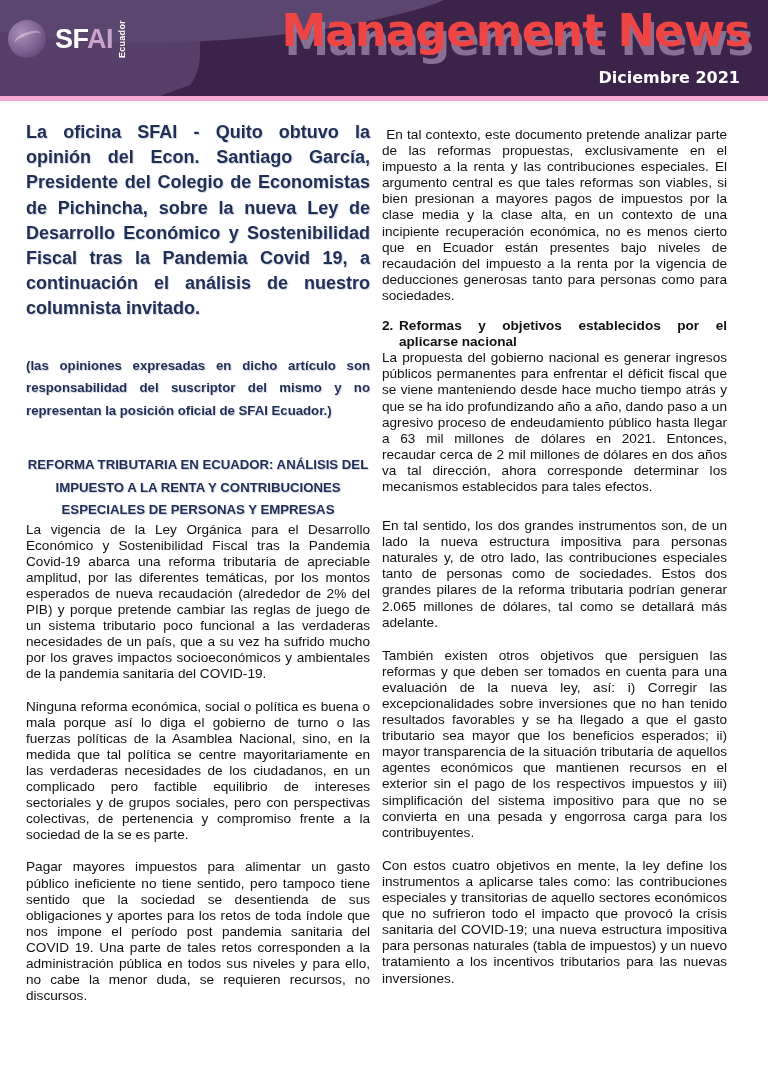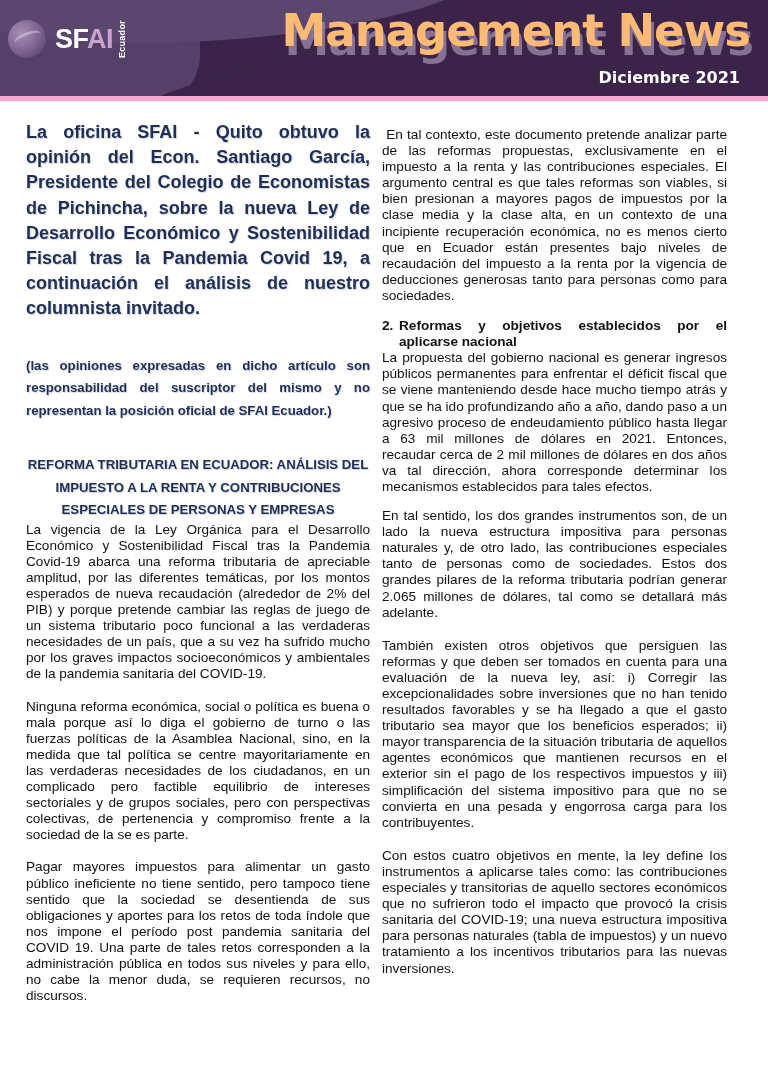--- a/index.html
+++ b/index.html
@@ -10,21 +10,21 @@
   .banner .swoosh-top { position: absolute; left: -40px; top: -60px; width: 520px; height: 100px; background: #5b4670; border-radius: 50%; transform: rotate(-4deg); }
   .banner .swoosh-left { position: absolute; left: -60px; top: 0; width: 260px; height: 140px; background: #56406a; border-radius: 0 0 60% 0; }
   .banner .swoosh-dark { position: absolute; left: 70px; top: 20px; width: 900px; height: 200px; background: #3b2349; border-radius: 50% 0 0 0; transform: rotate(-6deg); }
   .logo { position: absolute; left: 8px; top: 14px; height: 50px; display: flex; align-items: center; }
   .logo-globe { width: 38px; height: 38px; border-radius: 50%; background: radial-gradient(circle at 35% 35%, #a88fb5 0%, #7b6090 55%, #4a3460 100%); position: relative; }
   .logo-globe::after { content: ""; position: absolute; left: 6px; top: 12px; width: 28px; height: 10px; border-top: 3px solid rgba(255,255,255,0.35); border-radius: 50%; transform: rotate(-20deg); }
   .logo-text { margin-left: 9px; font-family: "Liberation Sans", sans-serif; font-weight: bold; font-size: 27px; letter-spacing: -0.5px; }
   .logo-text .sf { color: #ffffff; }
   .logo-text .ai { color: #c9a3c9; }
   .logo-sub { margin-left: 4px; writing-mode: vertical-rl; transform: rotate(180deg); font-size: 9px; font-weight: bold; color: #ffffff; letter-spacing: 0.3px; }
-  .title { position: absolute; right: 18px; top: 4px; font-family: "DejaVu Sans", sans-serif; font-weight: bold; font-size: 45px; color: #fdba74; letter-spacing: -1px; text-shadow: 3px 9px 0 rgba(160,140,175,0.75); white-space: nowrap; }
+  .title { position: absolute; right: 18px; top: 4px; font-family: "DejaVu Sans", sans-serif; font-weight: bold; font-size: 45px; color: #ef4444; letter-spacing: -1px; text-shadow: 3px 9px 0 rgba(160,140,175,0.75); white-space: nowrap; }
   .date { position: absolute; right: 28px; top: 68px; font-family: "DejaVu Sans", sans-serif; font-weight: bold; font-size: 16px; color: #ffffff; }
 
   
   .col { position: absolute; top: 120px; }
   .col-left { left: 26px; width: 344px; }
   .col-right { left: 382px; width: 345px; }
 
   .intro { font-family: "Liberation Sans", sans-serif; font-weight: bold; color: #1f2e55; font-size: 18px; line-height: 25.2px; text-align: justify; text-shadow: 1px 1px 1px rgba(120,130,160,0.35); margin: 0; }
   .disclaimer { font-family: Liberation Sans, sans-serif; font-weight: bold; color: #1f2e55; font-size: 13.2px; line-height: 22.5px; text-align: justify; text-shadow: 1px 1px 1px rgba(120,130,160,0.35); margin: 33px 0 0 0; }
   .article-title { font-family: "Liberation Sans", sans-serif; font-weight: bold; color: #1f2e55; font-size: 13.2px; line-height: 22.5px; text-align: center; text-shadow: 1px 1px 1px rgba(120,130,160,0.35); margin: 32px 0 0 0; }
@@ -70,16 +70,16 @@
 <section class="col col-right" style="top:127px;">
   <p class="body-text" style="white-space:pre-wrap;"> En tal contexto, este documento pretende analizar parte de las reformas propuestas, exclusivamente en el impuesto a la renta y las contribuciones especiales. El argumento central es que tales reformas son viables, si bien presionan a mayores pagos de impuestos por la clase media y la clase alta, en un contexto de una incipiente recuperación económica, no es menos cierto que en Ecuador están presentes bajo niveles de recaudación del impuesto a la renta por la vigencia de deducciones generosas tanto para personas como para sociedades.</p>
   <div class="section-heading sec2">
     <span class="num">2.</span>
     <span class="txt">
       <span class="l1">Reformas y objetivos establecidos por el</span>
       <span>aplicarse nacional</span>
     </span>
   </div>
   <p class="body-text">La propuesta del gobierno nacional es generar ingresos públicos permanentes para enfrentar el déficit fiscal que se viene manteniendo desde hace mucho tiempo atrás y que se ha ido profundizando año a año, dando paso a un agresivo proceso de endeudamiento público hasta llegar a 63 mil millones de dólares en 2021. Entonces, recaudar cerca de 2 mil millones de dólares en dos años va tal dirección, ahora corresponde determinar los mecanismos establecidos para tales efectos.</p>
-  <p class="body-text gap" style="margin-top:13px;">En tal sentido, los dos grandes instrumentos son, de un lado la nueva estructura impositiva para personas naturales y, de otro lado, las contribuciones especiales tanto de personas como de sociedades.  Estos dos grandes pilares de la reforma tributaria podrían generar 2.065 millones de dólares, tal como se detallará más adelante.</p>
+  <p class="body-text gap" style="margin-top:23px;">En tal sentido, los dos grandes instrumentos son, de un lado la nueva estructura impositiva para personas naturales y, de otro lado, las contribuciones especiales tanto de personas como de sociedades.  Estos dos grandes pilares de la reforma tributaria podrían generar 2.065 millones de dólares, tal como se detallará más adelante.</p>
   <p class="body-text gap" style="margin-top:17px;">También existen otros objetivos que persiguen las reformas y que deben ser tomados en cuenta para una evaluación de la nueva ley, así: i) Corregir las excepcionalidades sobre inversiones que no han tenido resultados favorables y se ha llegado a que el gasto tributario sea mayor que los beneficios esperados; ii) mayor transparencia de la situación tributaria de aquellos agentes económicos que mantienen recursos en el exterior sin el pago de los respectivos impuestos y iii) simplificación del sistema impositivo para que no se convierta en una pesada y engorrosa carga para los contribuyentes.</p>
   <p class="body-text gap" style="margin-top:17px;">Con estos cuatro objetivos en mente, la ley define los instrumentos a aplicarse tales como: las contribuciones especiales y transitorias de aquello sectores económicos que no sufrieron todo el impacto que provocó la crisis sanitaria del COVID-19; una nueva estructura impositiva para personas naturales (tabla de impuestos) y un nuevo tratamiento a los incentivos tributarios para las nuevas inversiones.</p>
 </section>
 
 </body></html>

